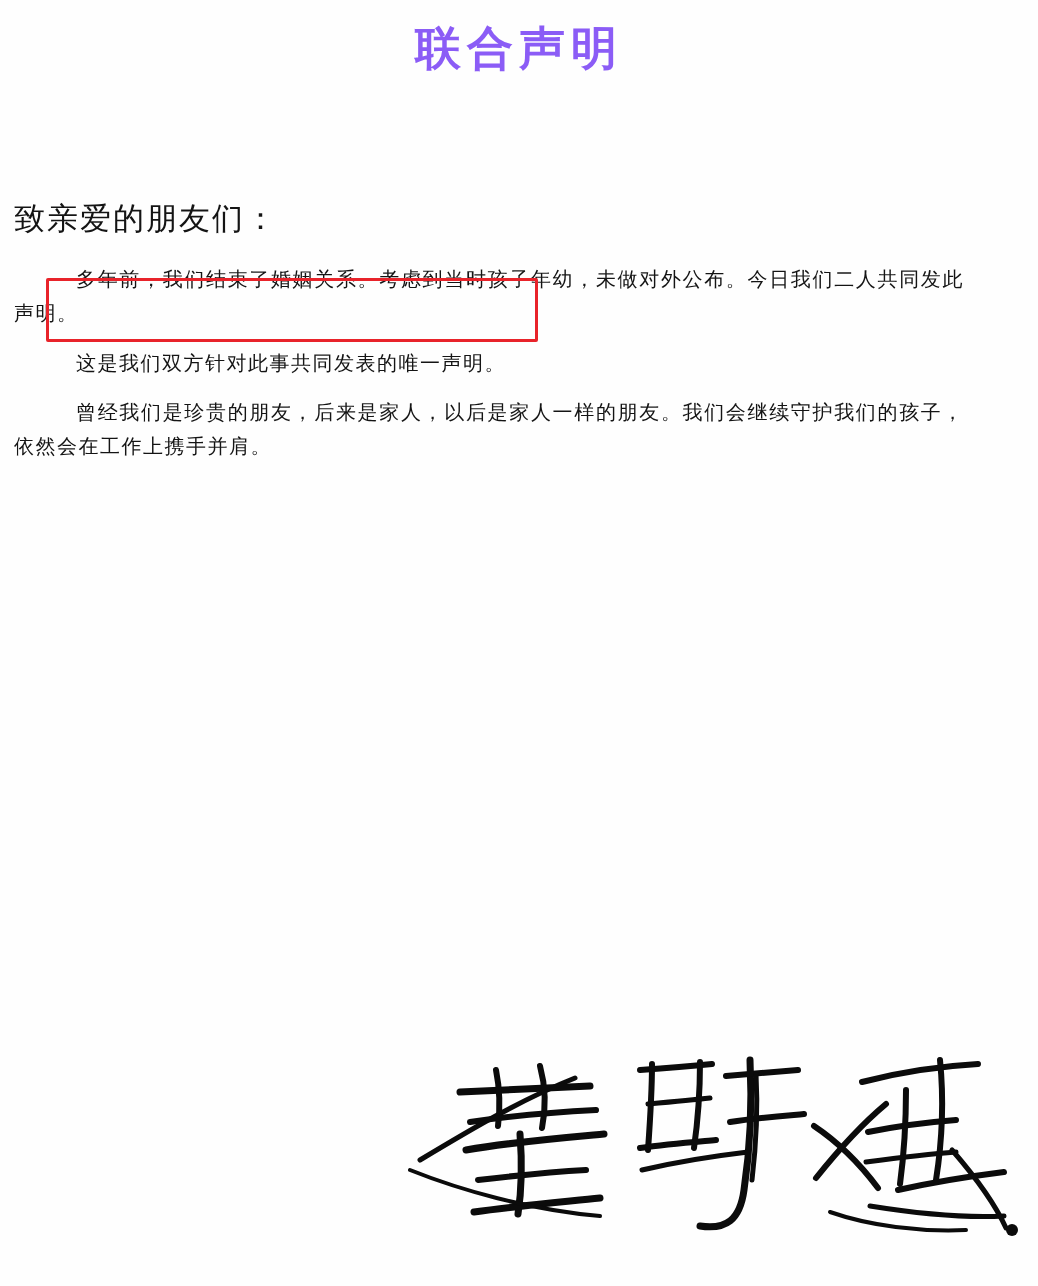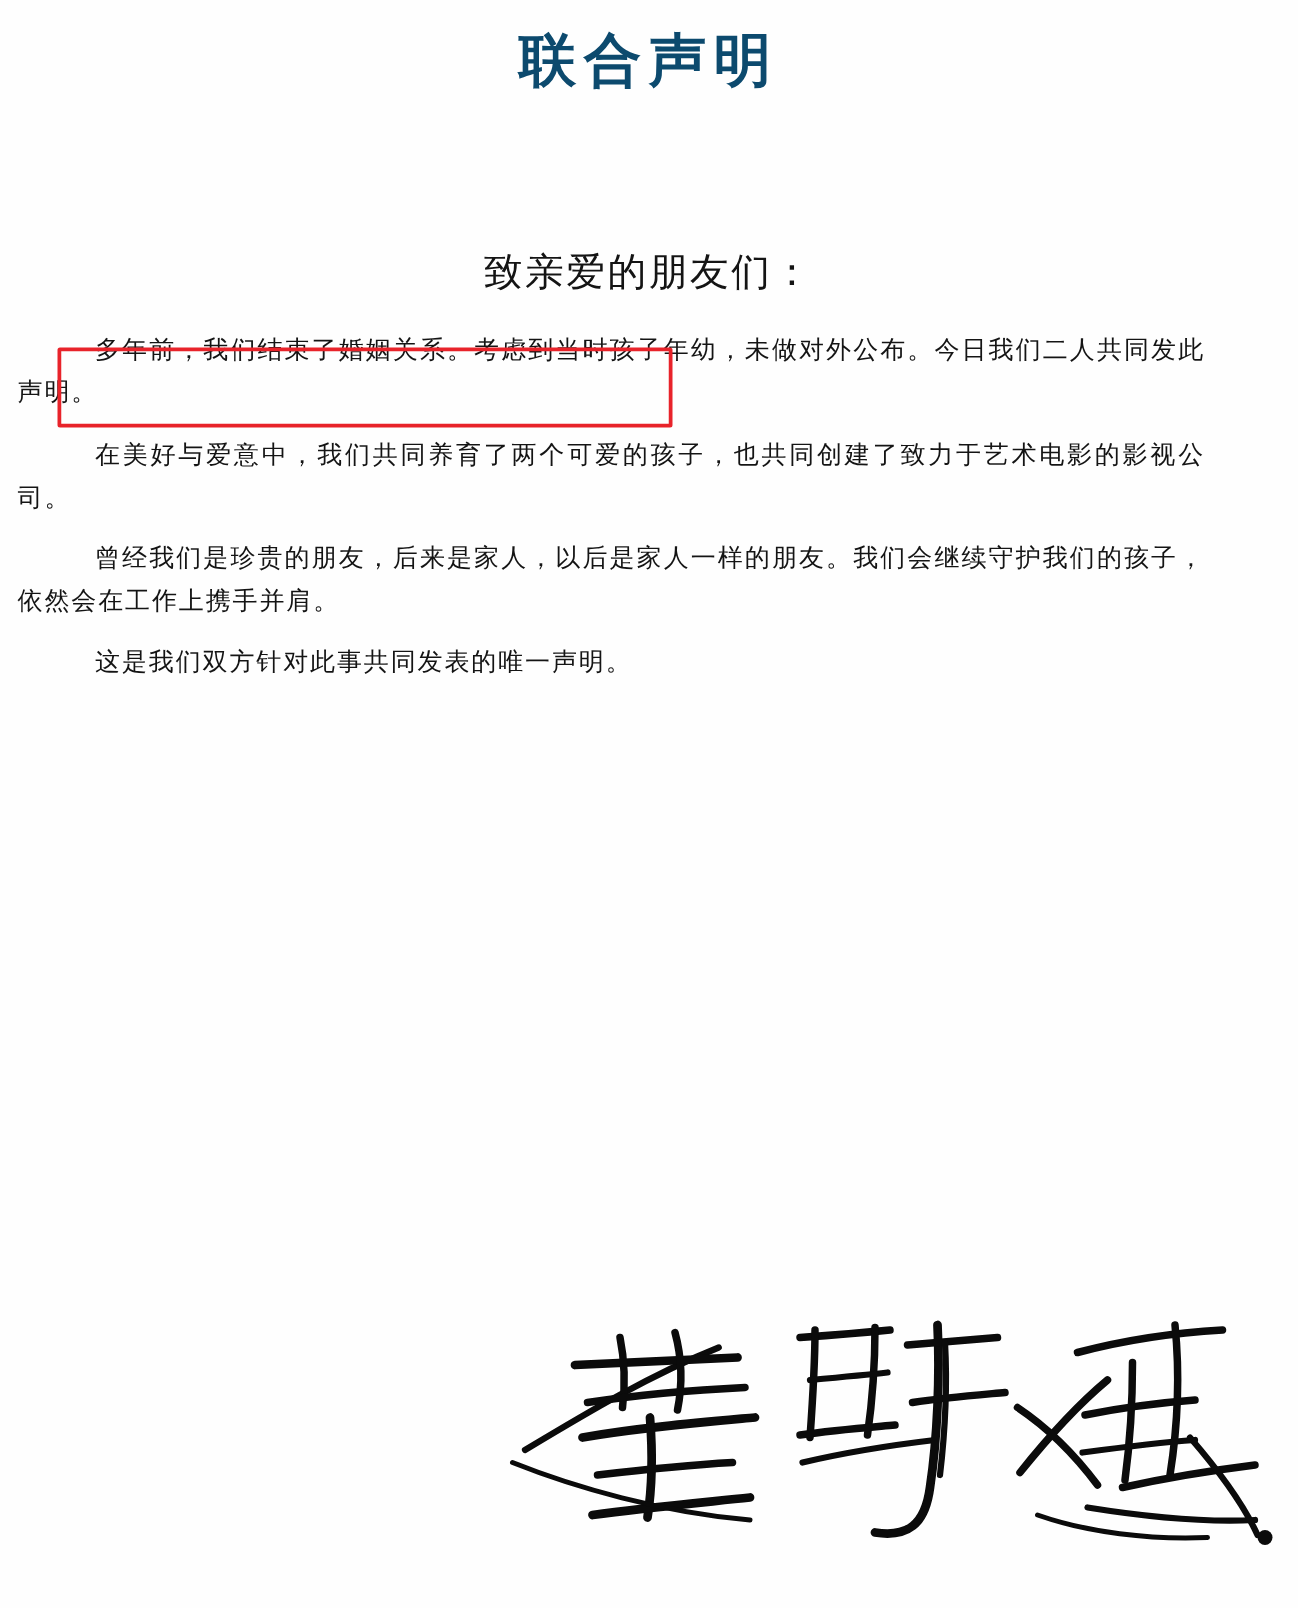--- a/index.html
+++ b/index.html
@@ -24,38 +24,37 @@
 
   .doc-title {
     position: absolute;
     top: 18px;
     left: 0;
     width: 100%;
     text-align: center;
     font-size: 46px;
     font-weight: bold;
     letter-spacing: 6px;
-    color: #0c4a6e;
+    color: #8b5cf6;
     font-family: "DejaVu Serif", "Liberation Serif", serif;
   }
 
   .body-block {
     position: absolute;
     top: 195px;
     left: 14px;
     width: 1010px;
   }
 
   .salutation {
     font-size: 31px;
     line-height: 1.5;
     letter-spacing: 2px;
     color: #141414;
     margin: 0 0 20px 0;
-    text-align: center;
   }
 
   .para {
     font-size: 20px;
     line-height: 1.72;
     letter-spacing: 1.5px;
     color: #141414;
     margin: 0 0 14px 0;
     text-indent: 62px;
     text-align: justify;
@@ -98,25 +97,24 @@
 <div class="page">
 
   <div class="doc-title">联合声明</div>
 
   <div class="body-block">
 
     <p class="salutation">致亲爱的朋友们：</p>
 
     <p class="para first">多年前，我们结束了婚姻关系。考虑到当时孩子年幼，未做对外公布。今日我们二人共同发此声明。</p>
 
-    <p class="para">在美好与爱意中，我们共同养育了两个可爱的孩子，也共同创建了致力于艺术电影的影视公司。</p>
+
+    <p class="para">这是我们双方针对此事共同发表的唯一声明。</p>
 
     <p class="para">曾经我们是珍贵的朋友，后来是家人，以后是家人一样的朋友。我们会继续守护我们的孩子，依然会在工作上携手并肩。</p>
-
-    <p class="para">这是我们双方针对此事共同发表的唯一声明。</p>
 
 
   </div>
 
   <div class="highlight-box"></div>
 
   <div class="signature-area">
 
     <svg class="sig-svg" width="620" height="220" viewBox="0 0 620 220">
       <g fill="none" stroke="#0b0b0b" stroke-linecap="round" stroke-linejoin="round">

